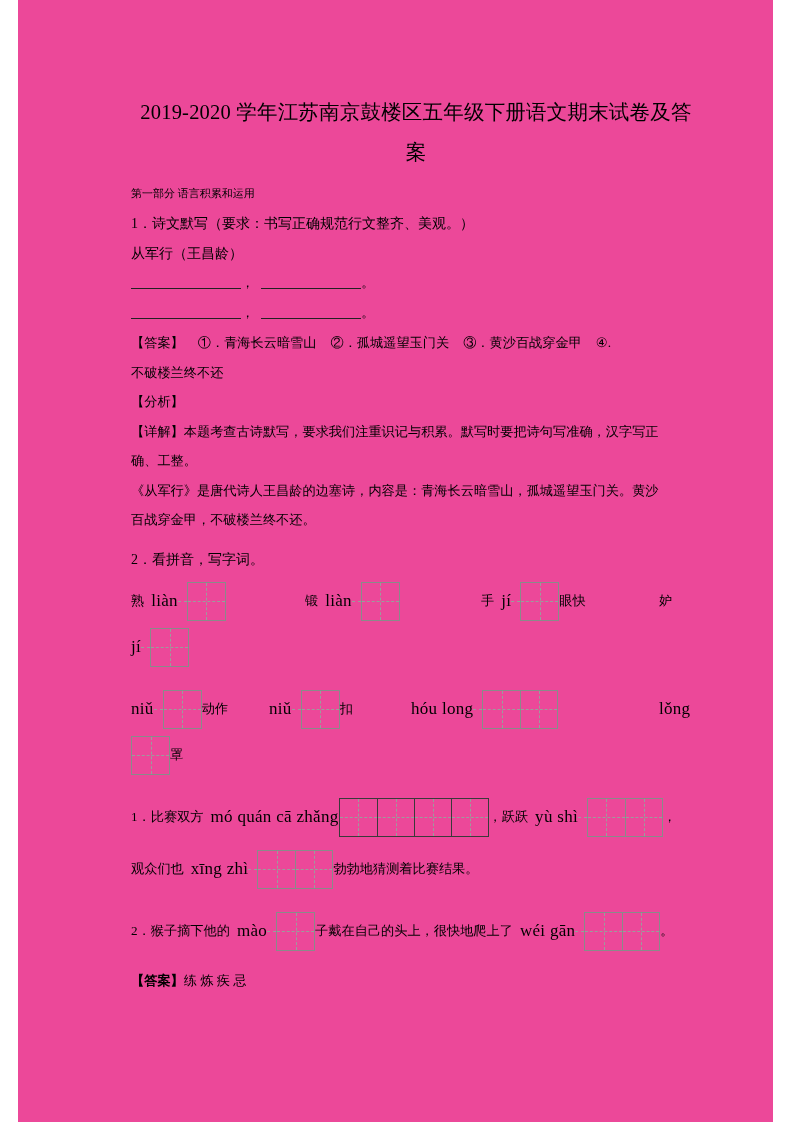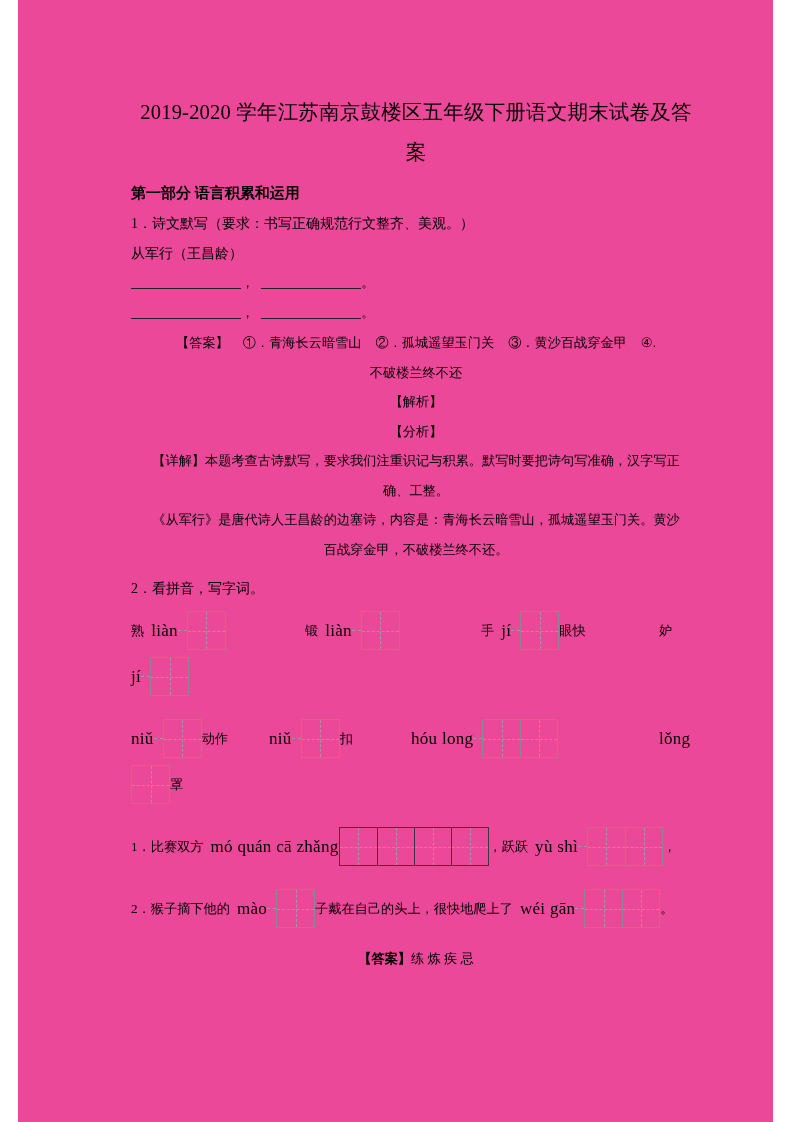--- a/index.html
+++ b/index.html
@@ -43,44 +43,44 @@
   
   .para {
     font-size: 14px;
     line-height: 29.5px;
     text-align: justify;
     white-space: pre-wrap;
     margin: 0;
   }
 
   .section-head {
-    font-size: 15px;
+    font-size: 11px;
     line-height: 31px;
-    font-weight: bold;
+    font-weight: normal;
     margin: 0;
   }
 
   
   .blank-row {
     font-size: 13.2px;
     line-height: 30px;
     margin: 0;
     white-space: nowrap;
   }
   .ul-blank {
     display: inline-block;
     border-bottom: 1px solid #222;
     height: 13px;
     vertical-align: -2px;
   }
   .w110 { width: 110px; }
   .w100 { width: 100px; }
 
   
-  .ans-line { font-size: 13.2px; line-height: 29.5px; margin: 0; text-align: center; }
+  .ans-line { font-size: 13.2px; line-height: 29.5px; margin: 0; }
 
   
   .pyrow {
     position: relative;
     height: 46px;
     font-size: 12.6px;
   }
   .pyitem {
     position: absolute;
     display: flex;
@@ -155,21 +155,20 @@
     </div>
     <div class="blank-row">
       <span class="ul-blank w110"></span><span>，</span><span class="gap-s"></span><span class="ul-blank w100"></span><span>。</span>
     </div>
 
     <div class="ans-line">
       <span>【答案】</span><span class="gap-m"></span><span>①．青海长云暗雪山</span><span class="gap-m"></span><span>②．孤城遥望玉门关</span><span class="gap-m"></span><span>③．黄沙百战穿金甲</span><span class="gap-m"></span><span>④.</span>
     </div>
     <div class="ans-line">不破楼兰终不还</div>
 
-    <div class="ans-line">【解析】</div>
     <div class="ans-line">【分析】</div>
     <div class="ans-line">【详解】本题考查古诗默写，要求我们注重识记与积累。默写时要把诗句写准确，汉字写正</div>
     <div class="ans-line">确、工整。</div>
     <div class="ans-line">《从军行》是唐代诗人王昌龄的边塞诗，内容是：青海长云暗雪山，孤城遥望玉门关。黄沙</div>
     <div class="ans-line">百战穿金甲，不破楼兰终不还。</div>
 
     <div class="para" style="margin-top:10px;">2．看拼音，写字词。</div>
 
     <div class="pyrow" style="margin-top:4px;">
       <div class="pyitem" style="left:0px;">
@@ -276,20 +275,33 @@
           <span class="py">yù   shì</span>
           <span class="tick-l"></span>
           <span class="tzg">
             <span class="cell"></span>
             <span class="cell"></span>
           </span>
           <span class="hz">，</span>
       </div>
     </div>
 
+    <div class="pyrow" style="margin-top:6px;">
+      <div class="pyitem" style="left:0px;">
+        <span class="hz">观众们也</span>
+          <span class="gap-s"></span>
+          <span class="py">xīng   zhì</span>
+          <span class="tick-l"></span>
+          <span class="tzg">
+            <span class="cell"></span>
+            <span class="cell"></span>
+          </span>
+          <span class="hz">勃勃地猜测着比赛结果。</span>
+      </div>
+    </div>
 
     <div class="sep-blank"></div>
 
     <div class="pyrow">
       <div class="pyitem" style="left:0px;">
         <span class="hz">2．</span>
           <span class="hz">猴子摘下他的</span>
           <span class="gap-s"></span>
           <span class="py">mào</span>
           <span class="tick-l"></span>

